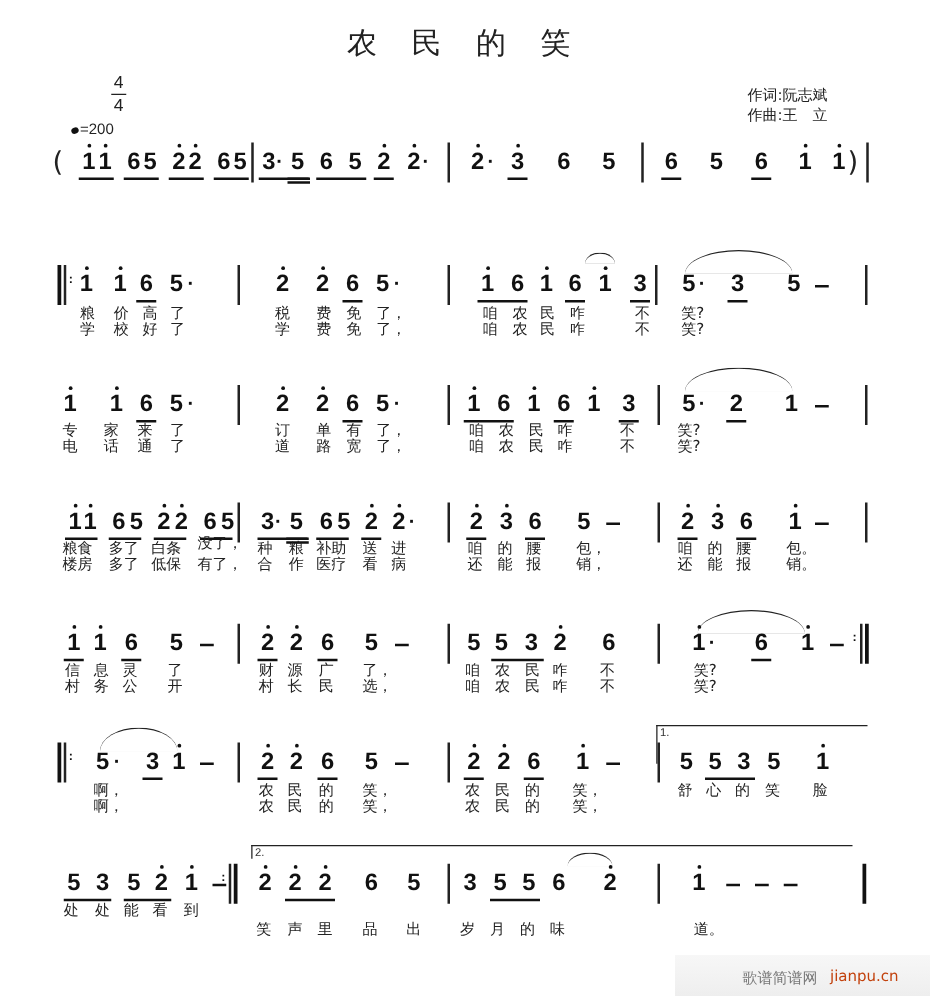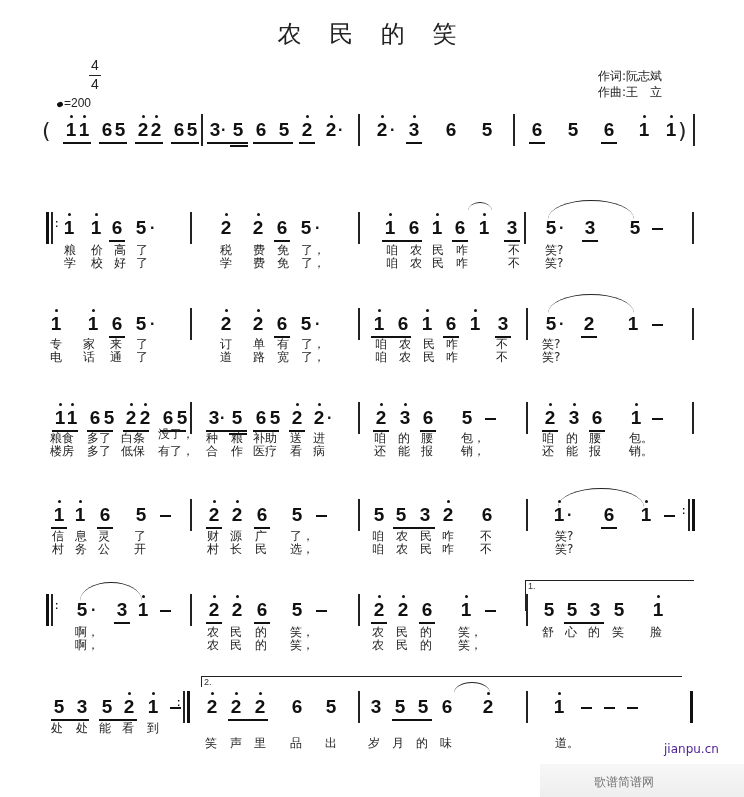--- a/index.html
+++ b/index.html
@@ -18,21 +18,21 @@
     .bar { position:absolute; width:1.5px; background:#222; }
     .bar-thick { position:absolute; width:3px; background:#111; }
     .rdots { position:absolute; font-size:10px; line-height:8px; font-weight:bold; }
     .paren { position:absolute; font-size:22px; line-height:22px; color:#222; font-family:"DejaVu Sans", sans-serif; }
     .lyr { position:absolute; font-family:"DejaVu Sans", sans-serif; font-size:12px; line-height:13px; color:#222; white-space:nowrap; }
     .slur { position:absolute; border-top:1.3px solid #222; border-radius:50% 50% 0 0 / 100% 100% 0 0; }
     .volta { position:absolute; border-top:1px solid #222; border-left:1px solid #222; }
     .volta-label { position:absolute; font-size:9px; color:#333; }
     .watermark { position:absolute; left:540px; top:764px; width:204px; height:33px; background:linear-gradient(180deg,#f7f7f7,#eeeeee); }
     .wm-text { position:absolute; left:594px; top:774px; font-size:12px; color:#777; font-family:"DejaVu Serif", serif; }
-    .wm-url { position:absolute; left:664px; top:742px; font-size:12px; color:#4c1d95; font-family:"DejaVu Sans", sans-serif; }
+    .wm-url { position:absolute; left:664px; top:774px; font-size:12px; color:#c2410c; font-family:"DejaVu Sans", sans-serif; }
   </style>
 </head>
 <body>
 
 <div class="abs title">农 民 的 笑</div>
 <div class="abs ts" style="left:88px;top:58px;">4</div>
 <div class="abs ts-line" style="left:89px;top:75px;"></div>
 <div class="abs ts" style="left:88px;top:77px;">4</div>
 <div class="abs tempo" style="left:57px;top:96px;">
   <span style="display:inline-block;width:6px;height:5px;border-radius:50%;background:#111;transform:rotate(-20deg);margin-right:1px;"></span><span>=200</span>

